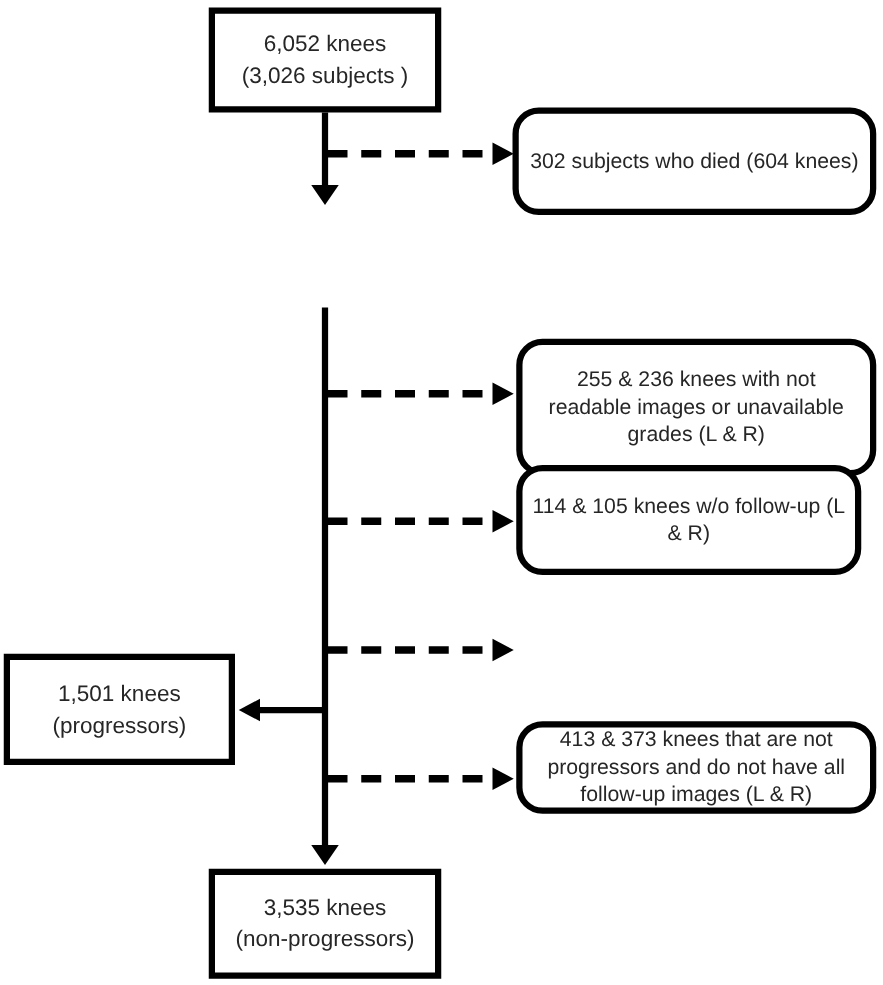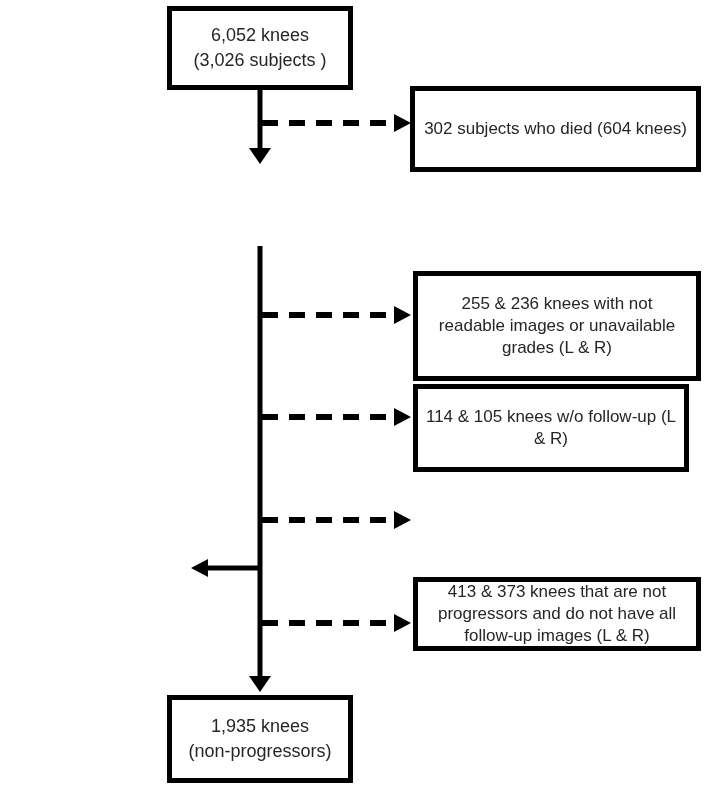--- a/index.html
+++ b/index.html
@@ -27,27 +27,27 @@
     border: 5px solid #000000;
     background: #ffffff;
     display: flex;
     align-items: center;
     justify-content: center;
     text-align: center;
     white-space: pre-wrap;
     padding: 2px 4px;
   }
   .box.main { font-size: 18px; line-height: 25px; }
-  .box.side { font-size: 17px; line-height: 22px; }
+  .box.side { font-size: 17px; line-height: 22px; border-radius: 21px; }
 
   #box-initial          { left: 167px; top:   6px; width: 186px; height: 84px; }
   #box-died             { left: 410px; top:  86px; width: 291px; height: 86px; }
   #box-remaining        { left: 167px; top: 165px; width: 186px; height: 83px; }
   #box-excl-unreadable  { left: 413px; top: 271px; width: 288px; height: 110px; }
-  #box-excl-no-followup { left: 413px; top: 384px; width: 276px; height: 88px; }
+  #box-excl-no-followup { left: 413px; top: 372px; width: 276px; height: 88px; }
   #box-excl-bad-quality { left: 413px; top: 473px; width: 288px; height: 92px; }
   #box-excl-not-progr   { left: 413px; top: 577px; width: 288px; height: 74px; }
   #box-progressors      { left:   3px; top: 523px; width: 185px; height: 89px; }
   #box-non-progressors  { left: 167px; top: 695px; width: 186px; height: 88px; }
 </style>
 </head>
 <body>
 
 <div class="canvas">
 
@@ -97,17 +97,19 @@
 grades (L &amp; R)</div>
 
   <div class="box side" id="box-excl-no-followup">114 &amp; 105 knees w/o follow-up (L
 &amp; R)</div>
 
 
   <div class="box side" id="box-excl-not-progr">413 &amp; 373 knees that are not
 progressors and do not have all
 follow-up images (L &amp; R)</div>
 
+  <div class="box main" id="box-progressors">1,501 knees
+(progressors)</div>
 
-  <div class="box main" id="box-non-progressors">1,935 knees
+  <div class="box main" id="box-non-progressors">3,535 knees
 (non-progressors)</div>
 
 </div>
 
 </body></html>

